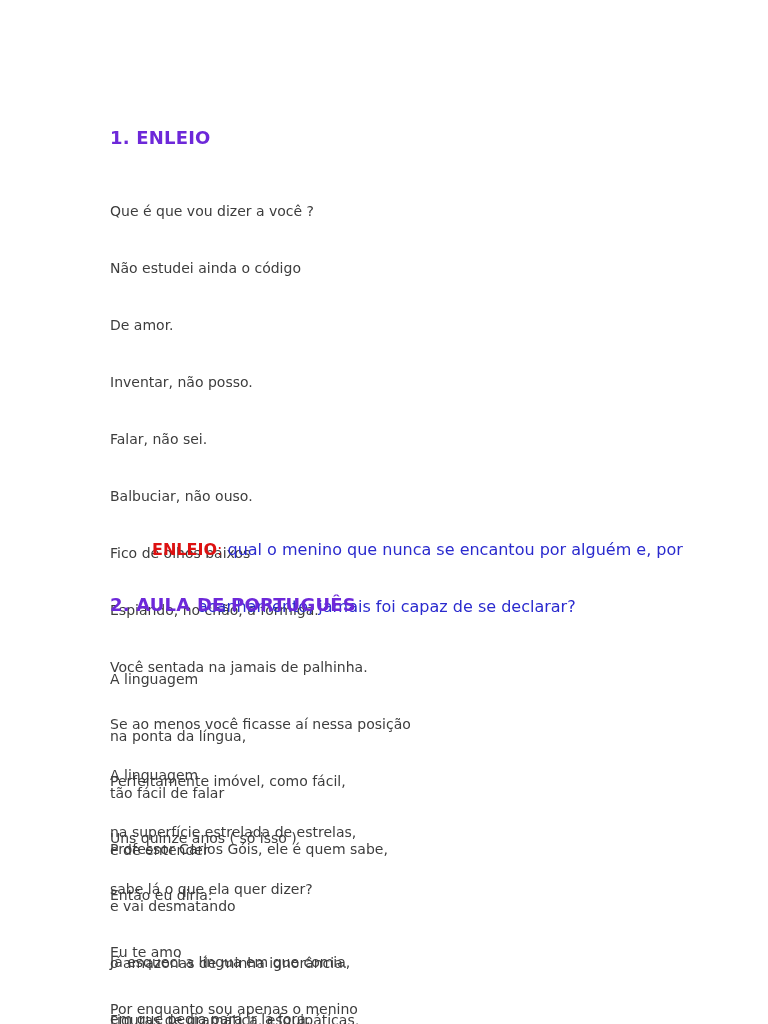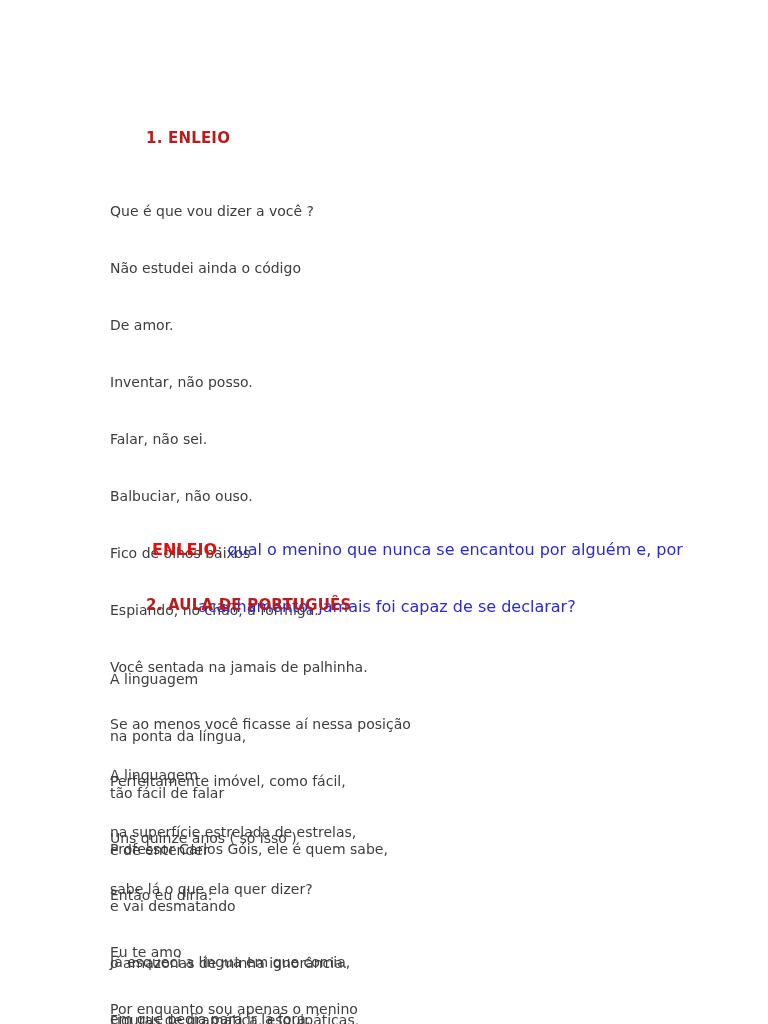--- a/index.html
+++ b/index.html
@@ -13,26 +13,25 @@
     height: 1024px;
     background: #ffffff;
     overflow: hidden;
     font-family: "DejaVu Sans", "Liberation Sans", sans-serif;
   }
   .block {
     position: absolute;
     white-space: pre;
   }
   .heading {
-    font-size: 15px;
+    font-size: 18px;
     line-height: 20px;
     font-weight: bold;
-    color: #b91c1c;
+    color: #6d28d9;
     letter-spacing: 0.2px;
-    margin-left: 36px;
   }
   .line {
     font-size: 14px;
     line-height: 19px;
     color: #3d3d3d;
   }
   #heading-1 { top: 128px; left: 110px; }
   #poem-1    { top: 164px; left: 110px; }
   #note-1    { top: 502px; left: 152px; }
   #heading-2 { top: 595px; left: 110px; }

